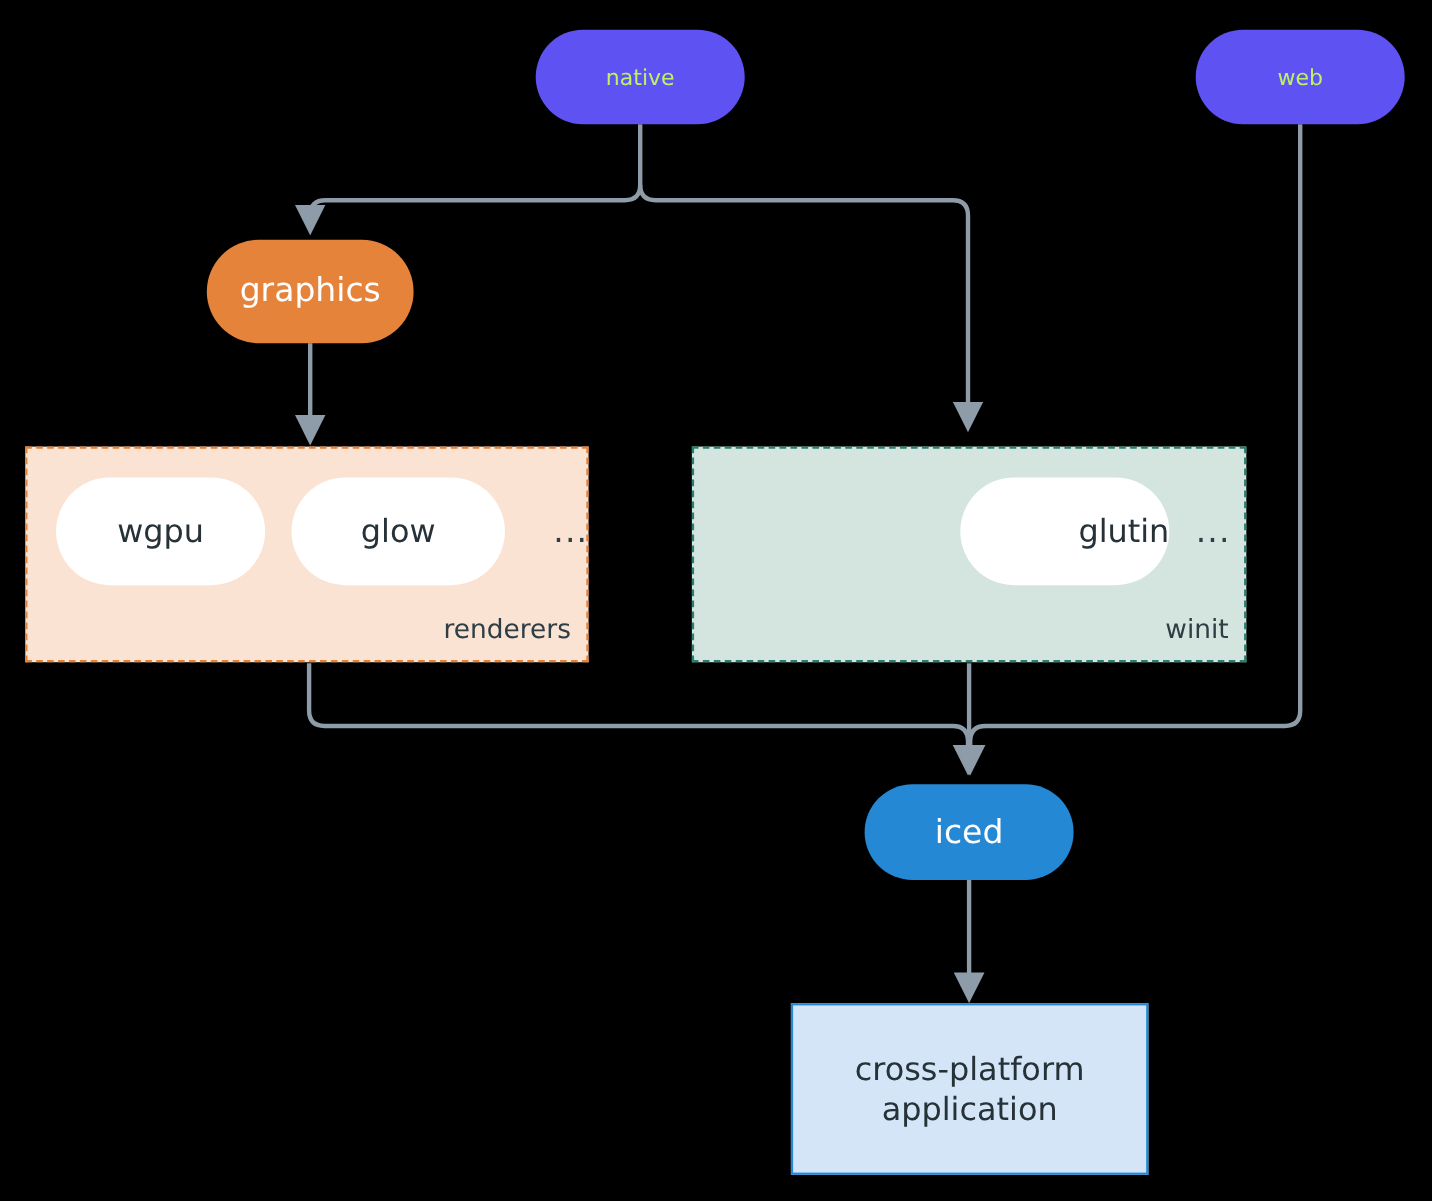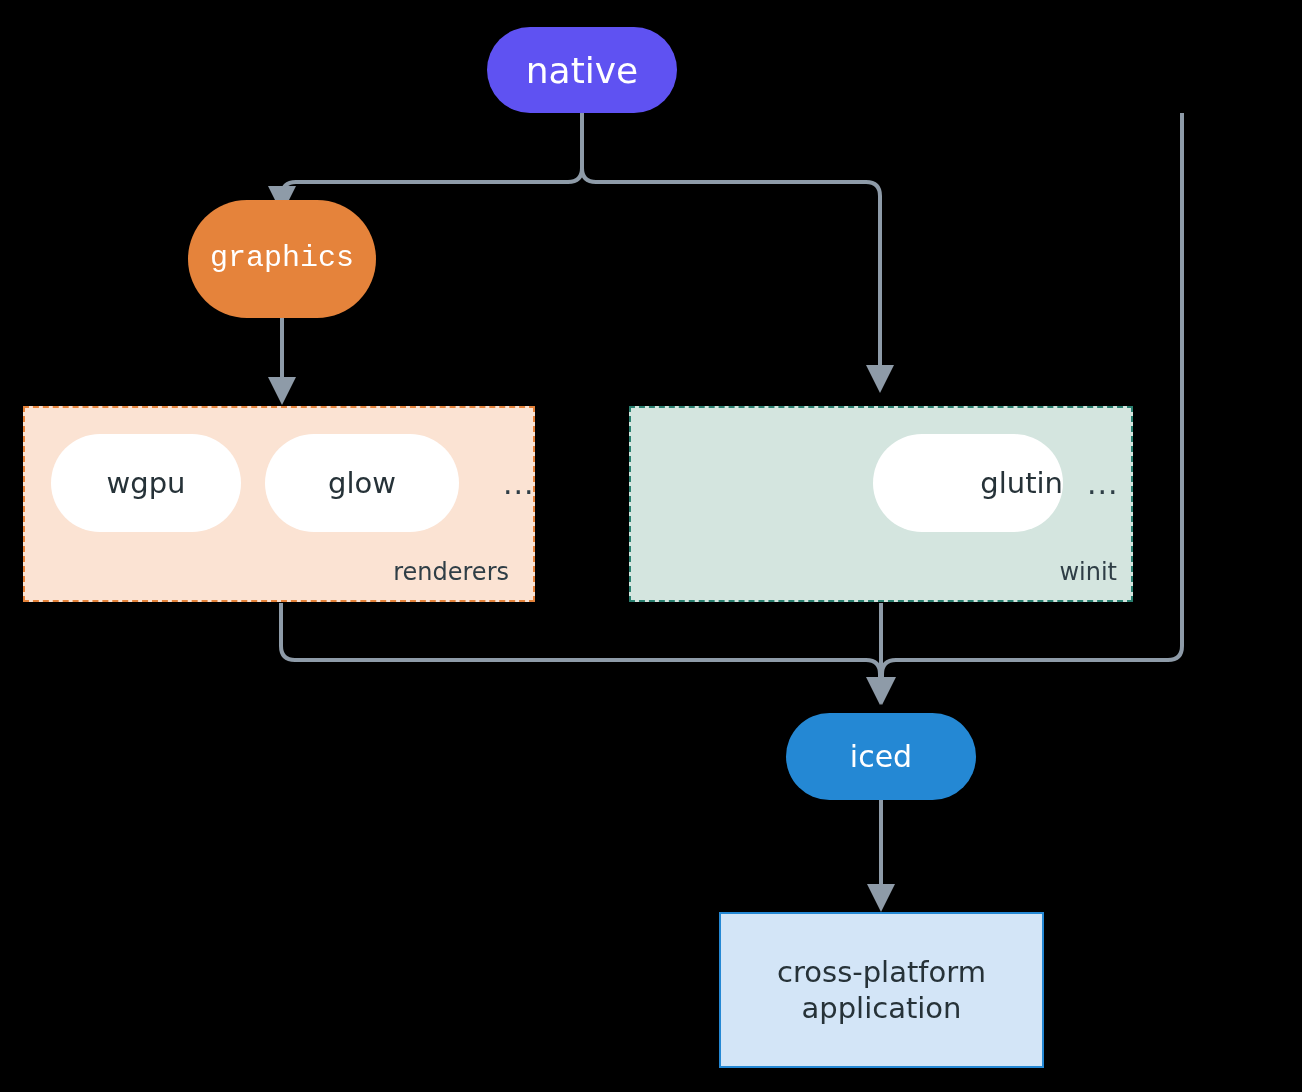--- a/index.html
+++ b/index.html
@@ -38,22 +38,22 @@
     text-align: center;
     line-height: 1.25;
   }
 
   
   .stadium {
     border-radius: 999px;
   }
   .node-native, .node-web {
     background: #5F52F2;
-    color: #ffffff;
-    font-size: 36px;
+    color: #bef264;
+    font-size: 20px;
   }
   .node-graphics {
     background: #E5833B;
     color: #FFFFFF;
     font-size: 30px;
   }
   .node-iced {
     background: #2488D4;
     color: #FFFFFF;
     font-size: 30px;
@@ -128,34 +128,37 @@
 
     <path d="M 1182 113 L 1182 646 Q 1182 660 1168 660 L 896 660 Q 882 660 882 674 L 882 698" fill="none" stroke="#8E9BA8" stroke-width="4" marker-end="url(#arrow)"></path>
 
     <path d="M 881 800 L 881 905" fill="none" stroke="#8E9BA8" stroke-width="4" marker-end="url(#arrow)"></path>
   </svg>
 
   <div class="node stadium node-native" style="left:487px; top:27px; width:190px; height:86px;">
     <span>native</span>
   </div>
 
+  <div class="node stadium node-web" style="left:1087px; top:27px; width:190px; height:86px;">
+    <span>web</span>
+  </div>
 
-  <div class="node stadium node-graphics" style="left:188px; top:200px; width:188px; height:118px;font-family:Liberation Mono, monospace;">
+  <div class="node stadium node-graphics" style="left:188px; top:218px; width:188px; height:94px;">
     <span>graphics</span>
   </div>
 
   <div class="cluster cluster-renderers" style="left:23px; top:406px; width:512px; height:196px;">
     <div class="node leaf" style="position:absolute; left:26px; top:26px; width:190px; height:98px;">
       <span>wgpu</span>
     </div>
     <div class="node leaf" style="position:absolute; left:240px; top:26px; width:194px; height:98px;">
       <span>glow</span>
     </div>
     <div class="ellipsis" style="left:478px; top:58px;">...</div>
-    <div class="cluster-label" style="right:24px; bottom:14px;">renderers</div>
+    <div class="cluster-label" style="right:14px; bottom:14px;">renderers</div>
   </div>
 
   <div class="cluster cluster-shells" style="left:629px; top:406px; width:504px; height:196px;">
     <div class="node leaf" style="position:absolute; left:242px; top:26px; width:190px; height:98px;justify-content:flex-end;">
       <span>glutin</span>
     </div>
     <div class="ellipsis" style="left:456px; top:58px;">...</div>
     <div class="cluster-label" style="right:14px; bottom:14px;">winit</div>
   </div>
 

